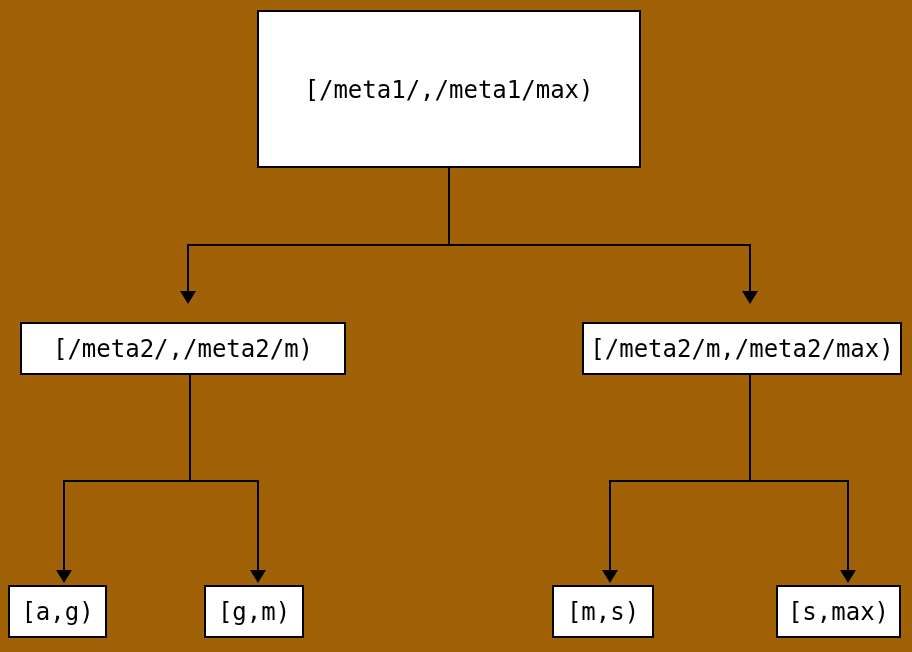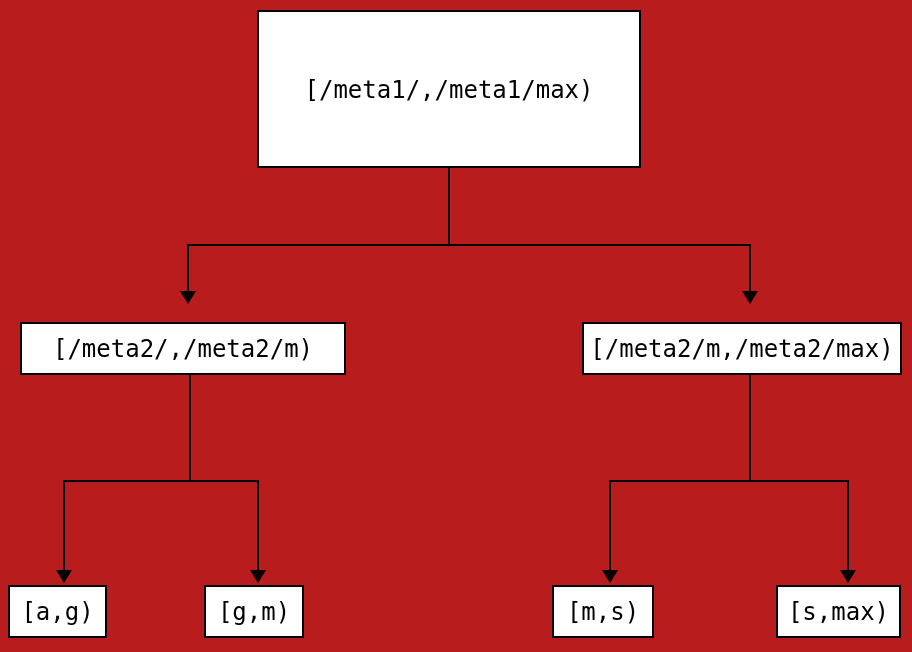--- a/index.html
+++ b/index.html
@@ -11,21 +11,21 @@
   body {
     width: 912px;
     height: 652px;
     overflow: hidden;
     font-family: "DejaVu Sans Mono", "Liberation Mono", monospace;
   }
   #diagram-root {
     position: relative;
     width: 912px;
     height: 652px;
-    background: #b91c1c;
+    background: #a16207;
   }
   #tree-svg {
     display: block;
     width: 912px;
     height: 652px;
   }
   .node-box {
     fill: #ffffff;
     stroke: #000000;
     stroke-width: 2.6;

